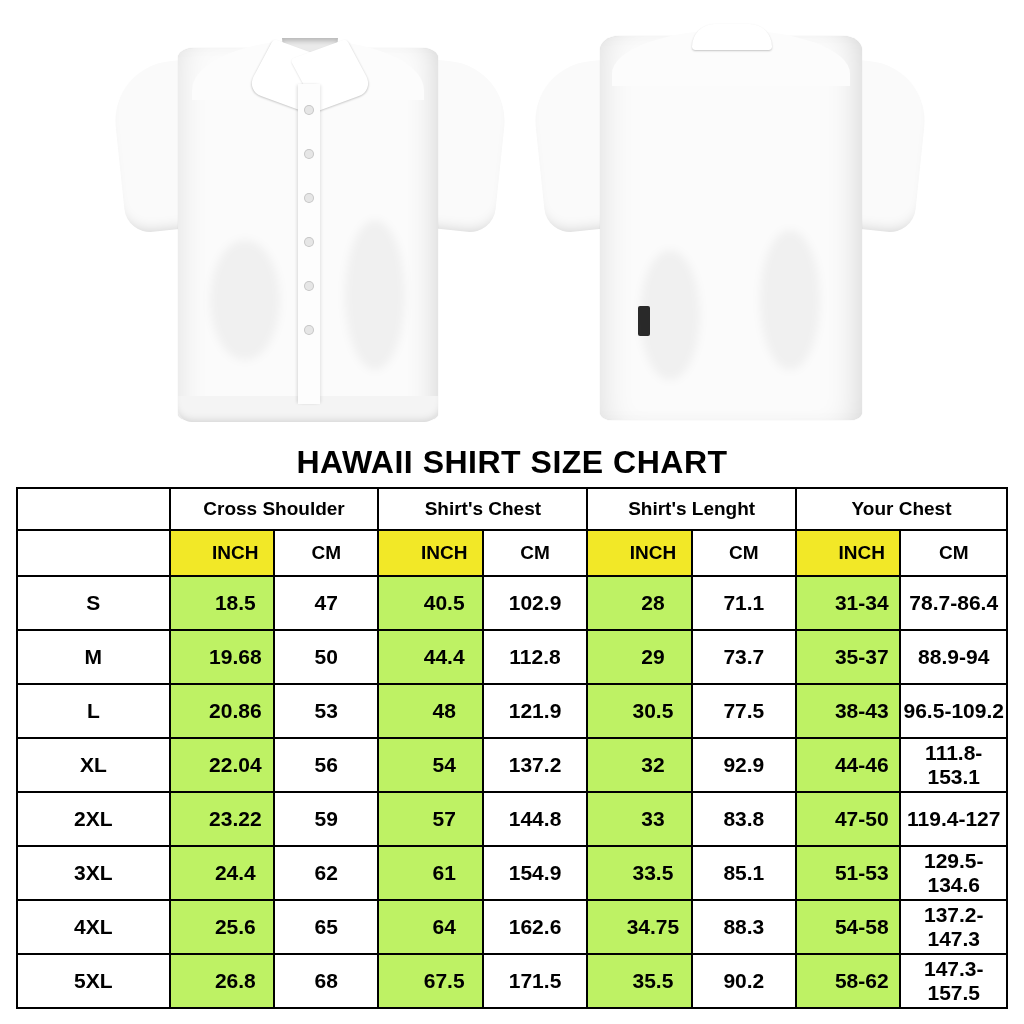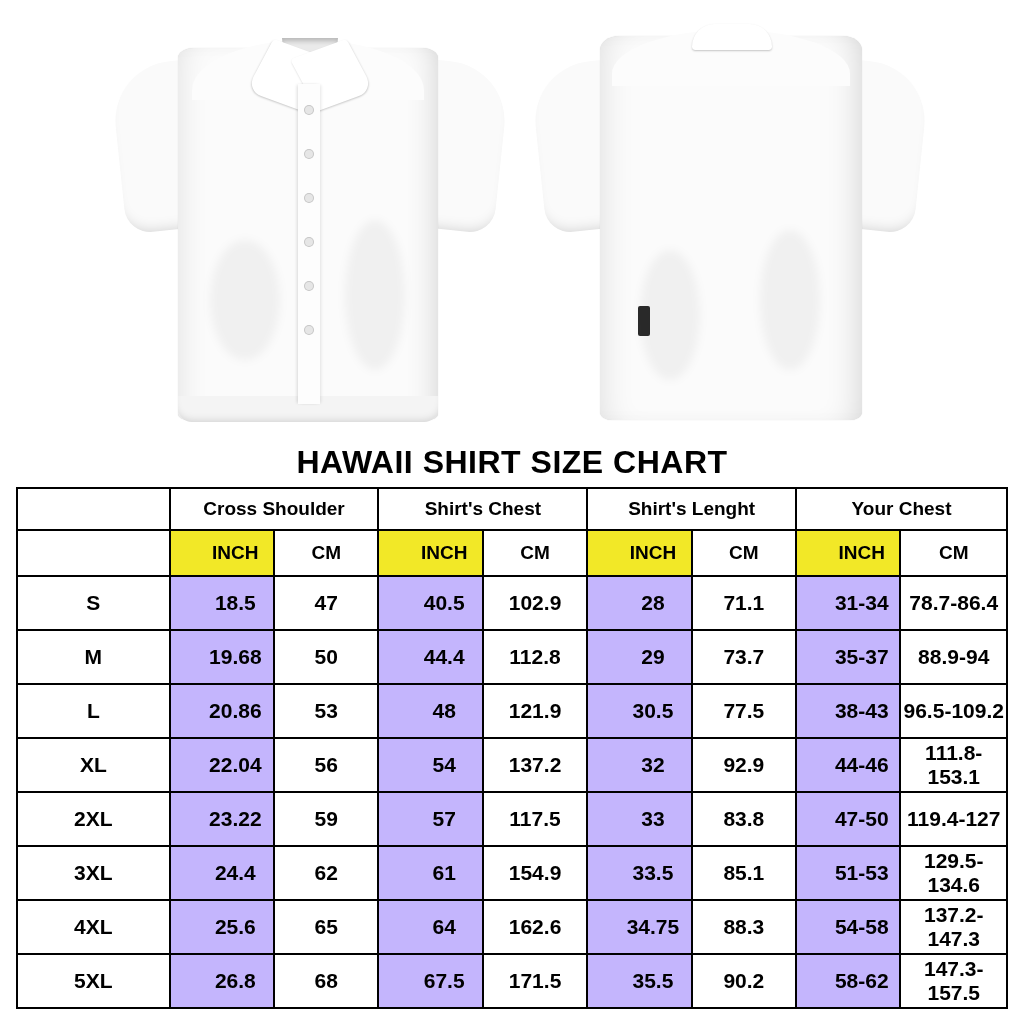--- a/index.html
+++ b/index.html
@@ -224,21 +224,21 @@
     font-size: 19px;
     font-weight: 700;
   }
   .hl { background: #f2e827; padding-left: 28px; }
   .data-row td {
     height: 50px;
     font-size: 21px;
     font-weight: 700;
     background: #ffffff;
   }
-  .data-row td.hl { background: #c4b5fd; }
+  .data-row td.hl { background: #bef264; }
   .size-cell {
     font-size: 23px;
     font-weight: 700;
   }
   .small-num {
     font-size: 17px;
   }
   col.c-size { width: 152px; }
   col.c-std  { width: 104px; }
   col.c-last { width: 106px; }
@@ -364,21 +364,21 @@
           <td>92.9</td>
           <td class="hl">44-46</td>
           <td class="small-num">111.8-153.1</td>
         </tr>
 
         <tr class="data-row">
           <td class="size-cell">2XL</td>
           <td class="hl">23.22</td>
           <td>59</td>
           <td class="hl">57</td>
-          <td>117.5</td>
+          <td>144.8</td>
           <td class="hl">33</td>
           <td>83.8</td>
           <td class="hl">47-50</td>
           <td class="small-num">119.4-127</td>
         </tr>
 
         <tr class="data-row">
           <td class="size-cell">3XL</td>
           <td class="hl">24.4</td>
           <td>62</td>

